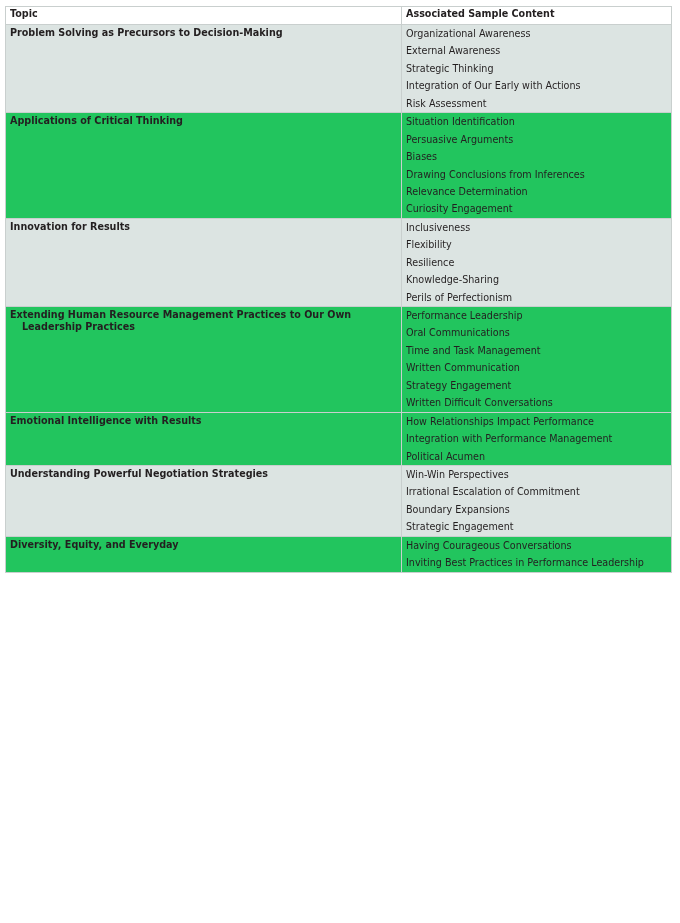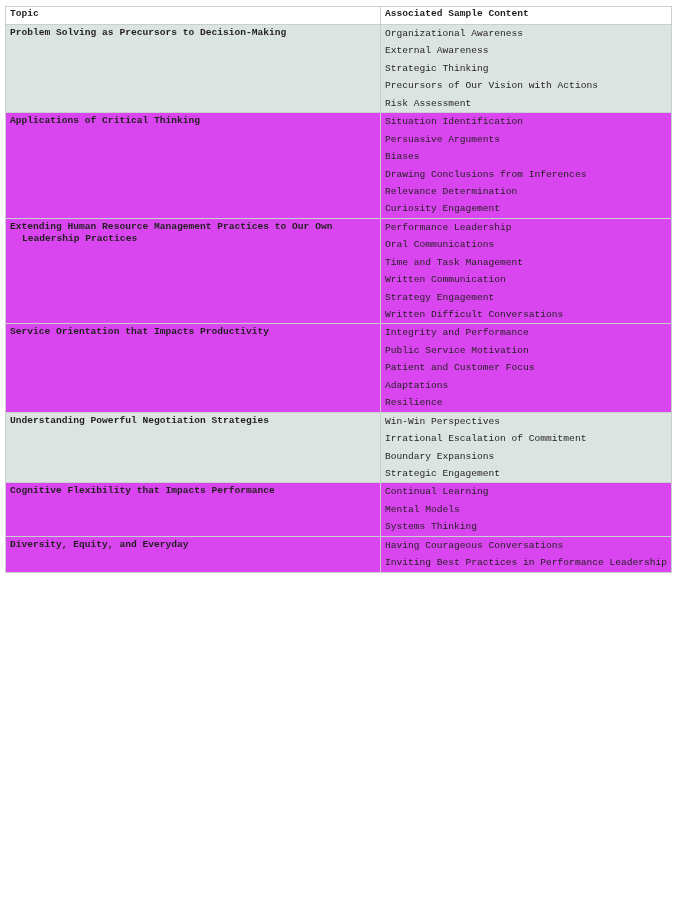--- a/index.html
+++ b/index.html
@@ -7,99 +7,98 @@
     .tbl {
       position: absolute; left: 5px; top: 6px; width: 667px;
       border-collapse: collapse;
       font-family: "DejaVu Sans", sans-serif;
       font-size: 9.6px; color: #231f20;
     }
     .tbl td, .tbl th {
       border: 1px solid #c9cfce;
       vertical-align: top;
       padding: 0;
-      font-family: Liberation Mono, monospace;
     }
     .tbl th { text-align: left; font-weight: bold; height: 16px; padding: 1px 4px 0 4px; background: #fff; }
     .col-topic { width: 387px; }
     .tbl td.topic { font-weight: bold; padding: 2px 4px 0 4px; line-height: 12px; }
     .tbl td.topic .wrap2 { padding-left: 12px; display:block; }
     .tbl td.content { padding: 0 4px; }
     .tbl td.content .item { height: 17.45px; line-height: 17px; white-space: nowrap; }
     tr.shaded td { background: #dce4e2; margin-left: 20px; }
-    tr.plain td { background: #d946ef; }
+    tr.plain td { background: #22c55e; }
   </style>
 </head>
 <body>
 
 <table class="tbl">
   <thead>
     <tr>
       <th class="col-topic">Topic</th>
       <th>Associated Sample Content</th>
     </tr>
   </thead>
   <tbody id="tbody">
       <tr class="shaded">
         <td class="topic"><span>Problem Solving as Precursors to Decision-Making</span></td>
         <td class="content">
           <div class="item">Organizational Awareness</div>
           <div class="item">External Awareness</div>
           <div class="item">Strategic Thinking</div>
-          <div class="item">Precursors of Our Vision with Actions</div>
+          <div class="item">Integration of Our Early with Actions</div>
           <div class="item">Risk Assessment</div>
         </td>
       </tr>
       <tr class="plain">
         <td class="topic"><span>Applications of Critical Thinking</span></td>
         <td class="content">
           <div class="item">Situation Identification</div>
           <div class="item">Persuasive Arguments</div>
           <div class="item">Biases</div>
           <div class="item">Drawing Conclusions from Inferences</div>
           <div class="item">Relevance Determination</div>
           <div class="item">Curiosity Engagement</div>
         </td>
       </tr>
+      <tr class="shaded">
+        <td class="topic"><span>Innovation for Results</span></td>
+        <td class="content">
+          <div class="item">Inclusiveness</div>
+          <div class="item">Flexibility</div>
+          <div class="item">Resilience</div>
+          <div class="item">Knowledge-Sharing</div>
+          <div class="item">Perils of Perfectionism</div>
+        </td>
+      </tr>
       <tr class="plain">
         <td class="topic"><span>Extending Human Resource Management Practices to Our Own</span><span class="wrap2">Leadership Practices</span></td>
         <td class="content">
           <div class="item">Performance Leadership</div>
           <div class="item">Oral Communications</div>
           <div class="item">Time and Task Management</div>
           <div class="item">Written Communication</div>
           <div class="item">Strategy Engagement</div>
           <div class="item">Written Difficult Conversations</div>
         </td>
       </tr>
       <tr class="plain">
-        <td class="topic"><span>Service Orientation that Impacts Productivity</span></td>
+        <td class="topic"><span>Emotional Intelligence with Results</span></td>
         <td class="content">
-          <div class="item">Integrity and Performance</div>
-          <div class="item">Public Service Motivation</div>
-          <div class="item">Patient and Customer Focus</div>
-          <div class="item">Adaptations</div>
-          <div class="item">Resilience</div>
+          <div class="item">How Relationships Impact Performance</div>
+          <div class="item">Integration with Performance Management</div>
+          <div class="item">Political Acumen</div>
         </td>
       </tr>
       <tr class="shaded">
         <td class="topic"><span>Understanding Powerful Negotiation Strategies</span></td>
         <td class="content">
           <div class="item">Win-Win Perspectives</div>
           <div class="item">Irrational Escalation of Commitment</div>
           <div class="item">Boundary Expansions</div>
           <div class="item">Strategic Engagement</div>
-        </td>
-      </tr>
-      <tr class="plain">
-        <td class="topic"><span>Cognitive Flexibility that Impacts Performance</span></td>
-        <td class="content">
-          <div class="item">Continual Learning</div>
-          <div class="item">Mental Models</div>
-          <div class="item">Systems Thinking</div>
         </td>
       </tr>
       <tr class="plain">
         <td class="topic"><span>Diversity, Equity, and Everyday</span></td>
         <td class="content">
           <div class="item">Having Courageous Conversations</div>
           <div class="item">Inviting Best Practices in Performance Leadership</div>
         </td>
       </tr>
     </tbody>

